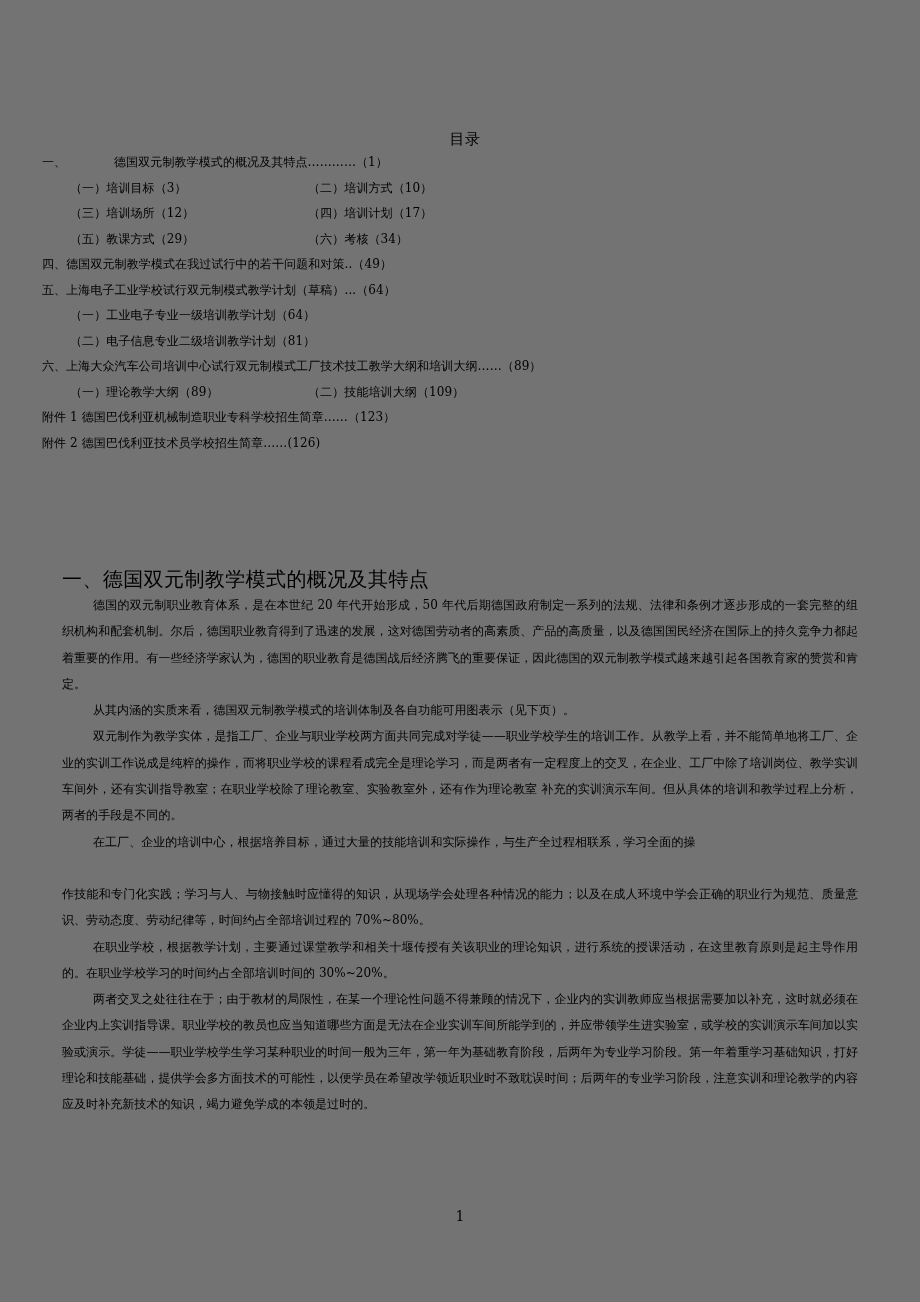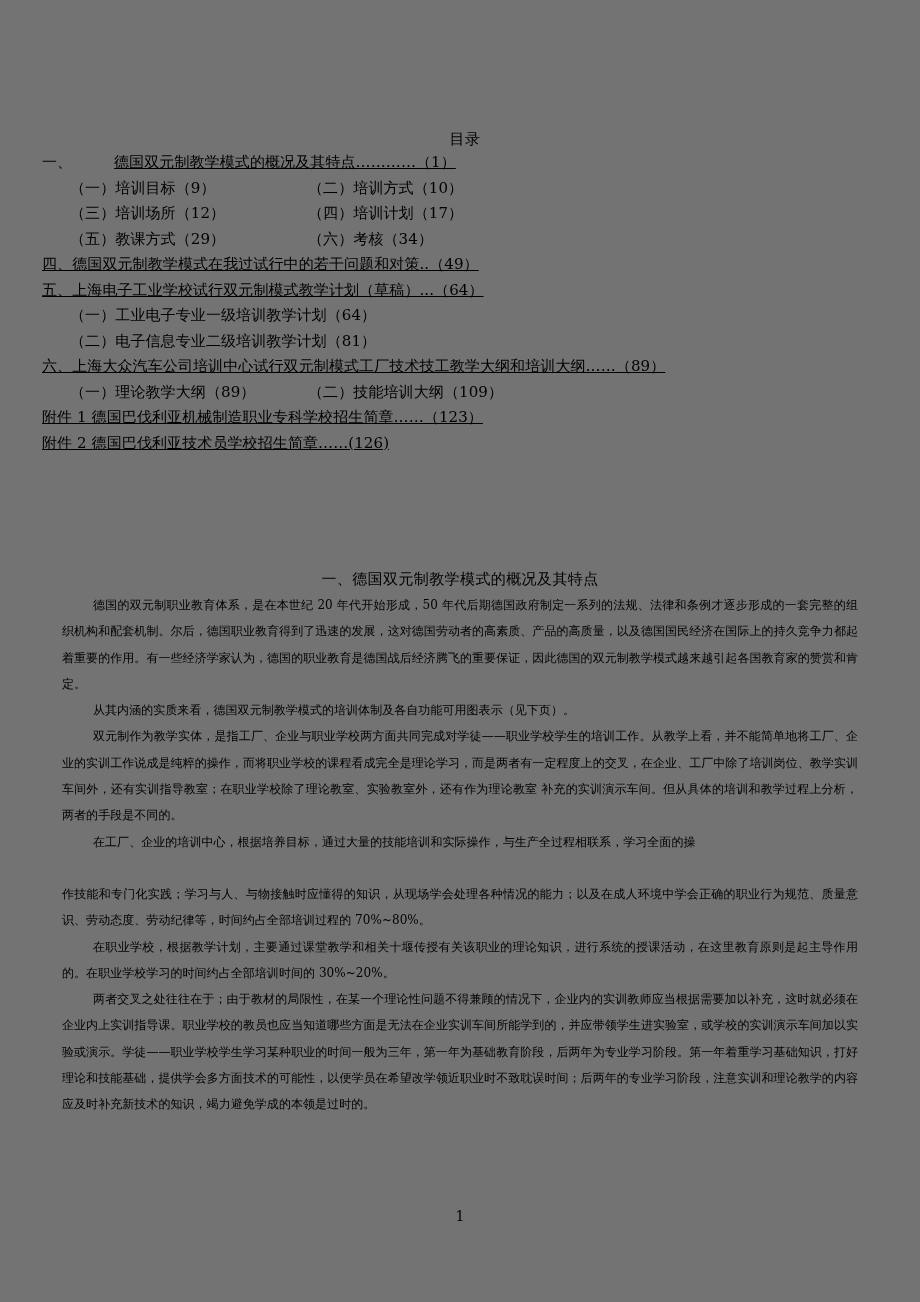--- a/index.html
+++ b/index.html
@@ -33,42 +33,40 @@
     width: 836px;
   }
   .toc-title {
     text-align: center;
     font-size: 15px;
     line-height: 22px;
     margin-left: 10px;
     letter-spacing: 0.5px;
   }
   .toc-line {
-    font-size: 15px;
+    font-size: 12px;
     line-height: 25.5px;
     white-space: nowrap;
     letter-spacing: 0.1px;
-    text-decoration: underline;
   }
   .toc-line.lvl1 { padding-left: 0; }
   .toc-line.lvl2 { padding-left: 28px; }
   .toc-line.lvl1-wide .num { display: inline-block; width: 72px; }
   .toc-col {
     display: inline-block;
   }
   .toc-col.c1 { width: 238px; }
 
   
   .section-heading {
     position: absolute;
     left: 62px;
     top: 566px;
     width: 796px;
-    text-align: center;
-    font-size: 15px;
+    font-size: 20px;
     line-height: 26px;
     letter-spacing: 0.4px;
   }
   .body {
     position: absolute;
     left: 62px;
     top: 592px;
     width: 796px;
   }
   .para {
@@ -103,21 +101,21 @@
 
   <div class="toc">
     <div class="toc-title">目录</div>
 
     <div class="toc-line lvl1 lvl1-wide">
       <span class="num">一、</span><span>德国双元制教学模式的概况及其特点…………（1）</span>
     </div>
 
 
     <div class="toc-line lvl2">
-      <span class="toc-col c1">（一）培训目标（9）</span><span class="toc-col">（二）培训方式（10）</span>
+      <span class="toc-col c1">（一）培训目标（3）</span><span class="toc-col">（二）培训方式（10）</span>
     </div>
 
     <div class="toc-line lvl2">
       <span class="toc-col c1">（三）培训场所（12）</span><span class="toc-col">（四）培训计划（17）</span>
     </div>
 
     <div class="toc-line lvl2">
       <span class="toc-col c1">（五）教课方式（29）</span><span class="toc-col">（六）考核（34）</span>
     </div>
 

